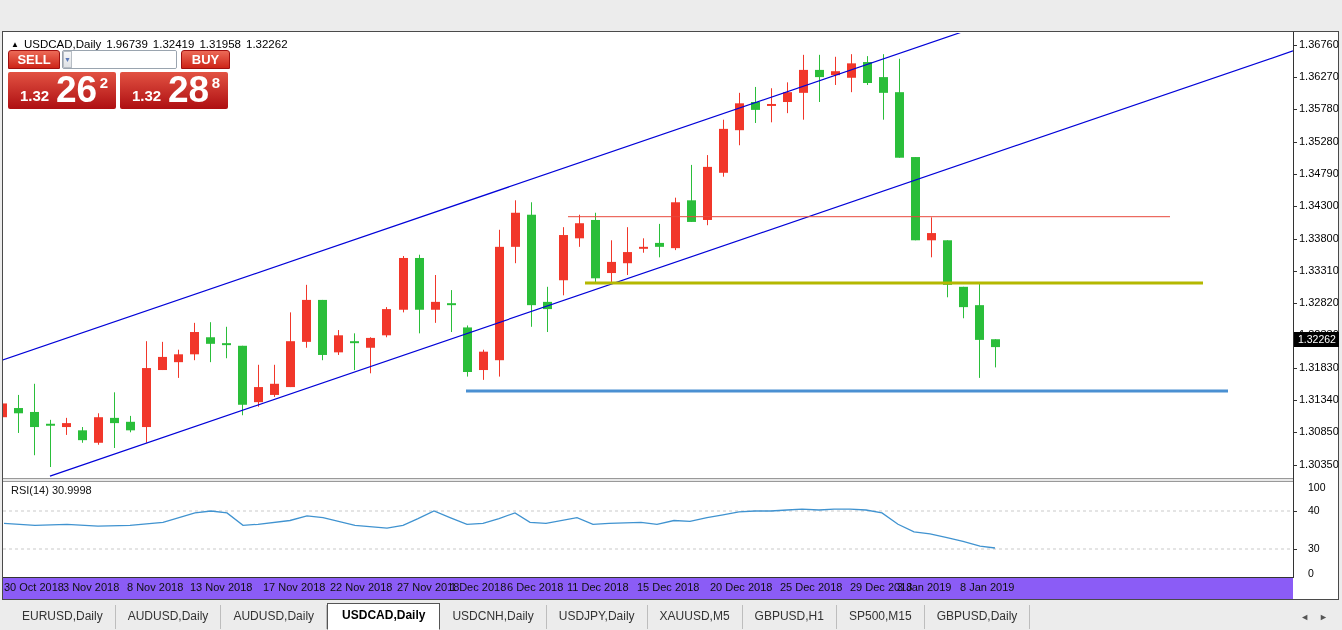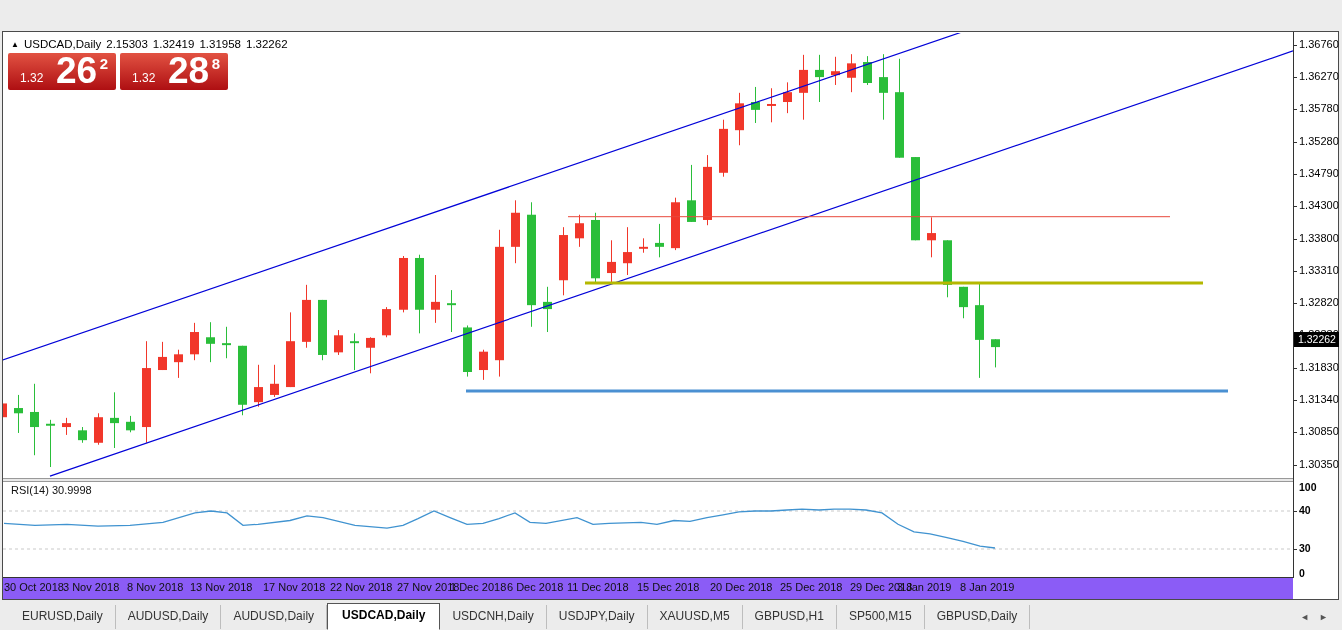--- a/index.html
+++ b/index.html
@@ -28,21 +28,21 @@
   .rsi-title { position:absolute; left:8px; top:452px; font-size:11px; color:#111; }
   .bottom-axis-line { position:absolute; left:0; top:545px; width:1290px; height:1px; background:#333; }
 
   
   .price-axis { position:absolute; left:1290px; top:0; width:45px; height:546px;
     border-left:1px solid #333; background:#fff; }
   .pa-label { position:absolute; left:5px; font-size:11px; color:#000; white-space:nowrap; }
   .pa-tick { position:absolute; left:0; width:3px; height:1px; background:#333; }
   .price-badge { position:absolute; left:0px; width:45px; height:15px; background:#000;
     color:#fff; font-size:10.5px; line-height:15px; padding-left:4px; z-index:3; }
-  .rsi-axlabel { position:absolute; left:5px; font-size:10.5px; color:#000;font-weight:bold; }
+  .rsi-axlabel { position:absolute; left:14px; font-size:10.5px; color:#000; }
 
   
   .date-axis { position:absolute; left:0; top:546px; width:1290px; height:21px; background:#8b5cf6; }
   .date-tick { position:absolute; top:3px; font-size:11px; color:#111; white-space:nowrap; }
 
   
   .chart-header { position:absolute; left:8px; top:6px; font-size:11.5px; color:#000;
     display:flex; align-items:center; gap:5px; z-index:5; }
   .collapse-tri { font-size:8px; color:#000; cursor:default; }
   .hdr-sym { color:#000; }
@@ -57,21 +57,21 @@
   .tp-buy  { width:49px; margin-left:2px; }
   .lot-ctrl { width:115px; margin-left:2px; margin-right:2px; display:flex; border:1px solid #9aa4af;
     background:#e4e7ea; border-radius:2px; overflow:hidden; }
   .spin { width:19px; background:linear-gradient(#f6f7f8,#dfe2e6); border:1px solid #b7bdc4;
     font-size:7px; color:#5b79b8; text-align:center; line-height:16px; cursor:pointer; }
   .lot-field { flex:1; background:#fff; border:none; font-size:13px; text-align:right; padding-right:8px; color:#000; }
   .tp-prices { display:flex; margin-top:3px; }
   .tp-price { width:108px; height:37px; color:#fff; border-radius:2px;
     background:linear-gradient(#e25242,#ae0f12); position:relative; }
   .tp-price.right { margin-left:4px; }
-  .tpp-small { position:absolute; left:12px; bottom:5px; font-size:12px; font-weight:normal; }
+  .tpp-small { position:absolute; left:12px; bottom:5px; font-size:15px; font-weight:bold; }
   .tpp-big { position:absolute; left:48px; bottom:1px; font-size:37px; font-weight:bold; line-height:36px; }
   .tpp-sup { position:absolute; right:8px; top:2px; font-size:15px; font-weight:bold; }
 
   
   .tab-bar { position:absolute; left:0; top:600px; width:1342px; height:30px; background:#ececec;
     display:flex; align-items:flex-end; padding:0 0 0 10px; }
   .tab { font-size:12px; color:#333; padding:4px 12px 6px 12px; border-right:1px solid #bdbdbd;
     margin-bottom:1px; white-space:nowrap; cursor:pointer; }
   .tab.active { background:#fff; border:1px solid #555; border-bottom:1px solid #fff;
     font-weight:bold; color:#000; margin-bottom:0; padding:4px 14px 7px 14px; }
@@ -220,27 +220,36 @@
           <line x1="47" y1="443.1926605504578" x2="1290" y2="17.897771952817173" stroke="#0202d8" stroke-width="1.2"></line>
           <line x1="565" y1="183.69069462647445" x2="1167" y2="183.69069462647445" stroke="#e8493c" stroke-width="1"></line>
           <line x1="582" y1="249.87680209698556" x2="1200" y2="249.87680209698556" stroke="#b4b800" stroke-width="3"></line>
           <line x1="463" y1="358.00262123197876" x2="1225" y2="358.00262123197876" stroke="#4a90d2" stroke-width="3"></line>
         </g>
       </svg>
 
     <div class="chart-header">
       <span class="collapse-tri">▲</span>
       <span class="hdr-sym">USDCAD,Daily</span>
-      <span class="hdr-num">2.15303</span>
+      <span class="hdr-num">1.96739</span>
       <span class="hdr-num">1.32419</span>
       <span class="hdr-num">1.31958</span>
       <span class="hdr-num">1.32262</span>
     </div>
 
     <div class="trade-panel">
+      <div class="tp-row">
+        <div class="tp-btn tp-sell">SELL</div>
+        <div class="lot-ctrl">
+          <div class="spin">▼</div>
+          <input class="lot-field" value="0.01" style="">
+
+        </div>
+        <div class="tp-btn tp-buy">BUY</div>
+      </div>
       <div class="tp-prices">
         <div class="tp-price">
           <span class="tpp-small">1.32</span>
           <span class="tpp-big">26</span>
           <span class="tpp-sup">2</span>
         </div>
         <div class="tp-price right">
           <span class="tpp-small">1.32</span>
           <span class="tpp-big">28</span>
           <span class="tpp-sup">8</span>

